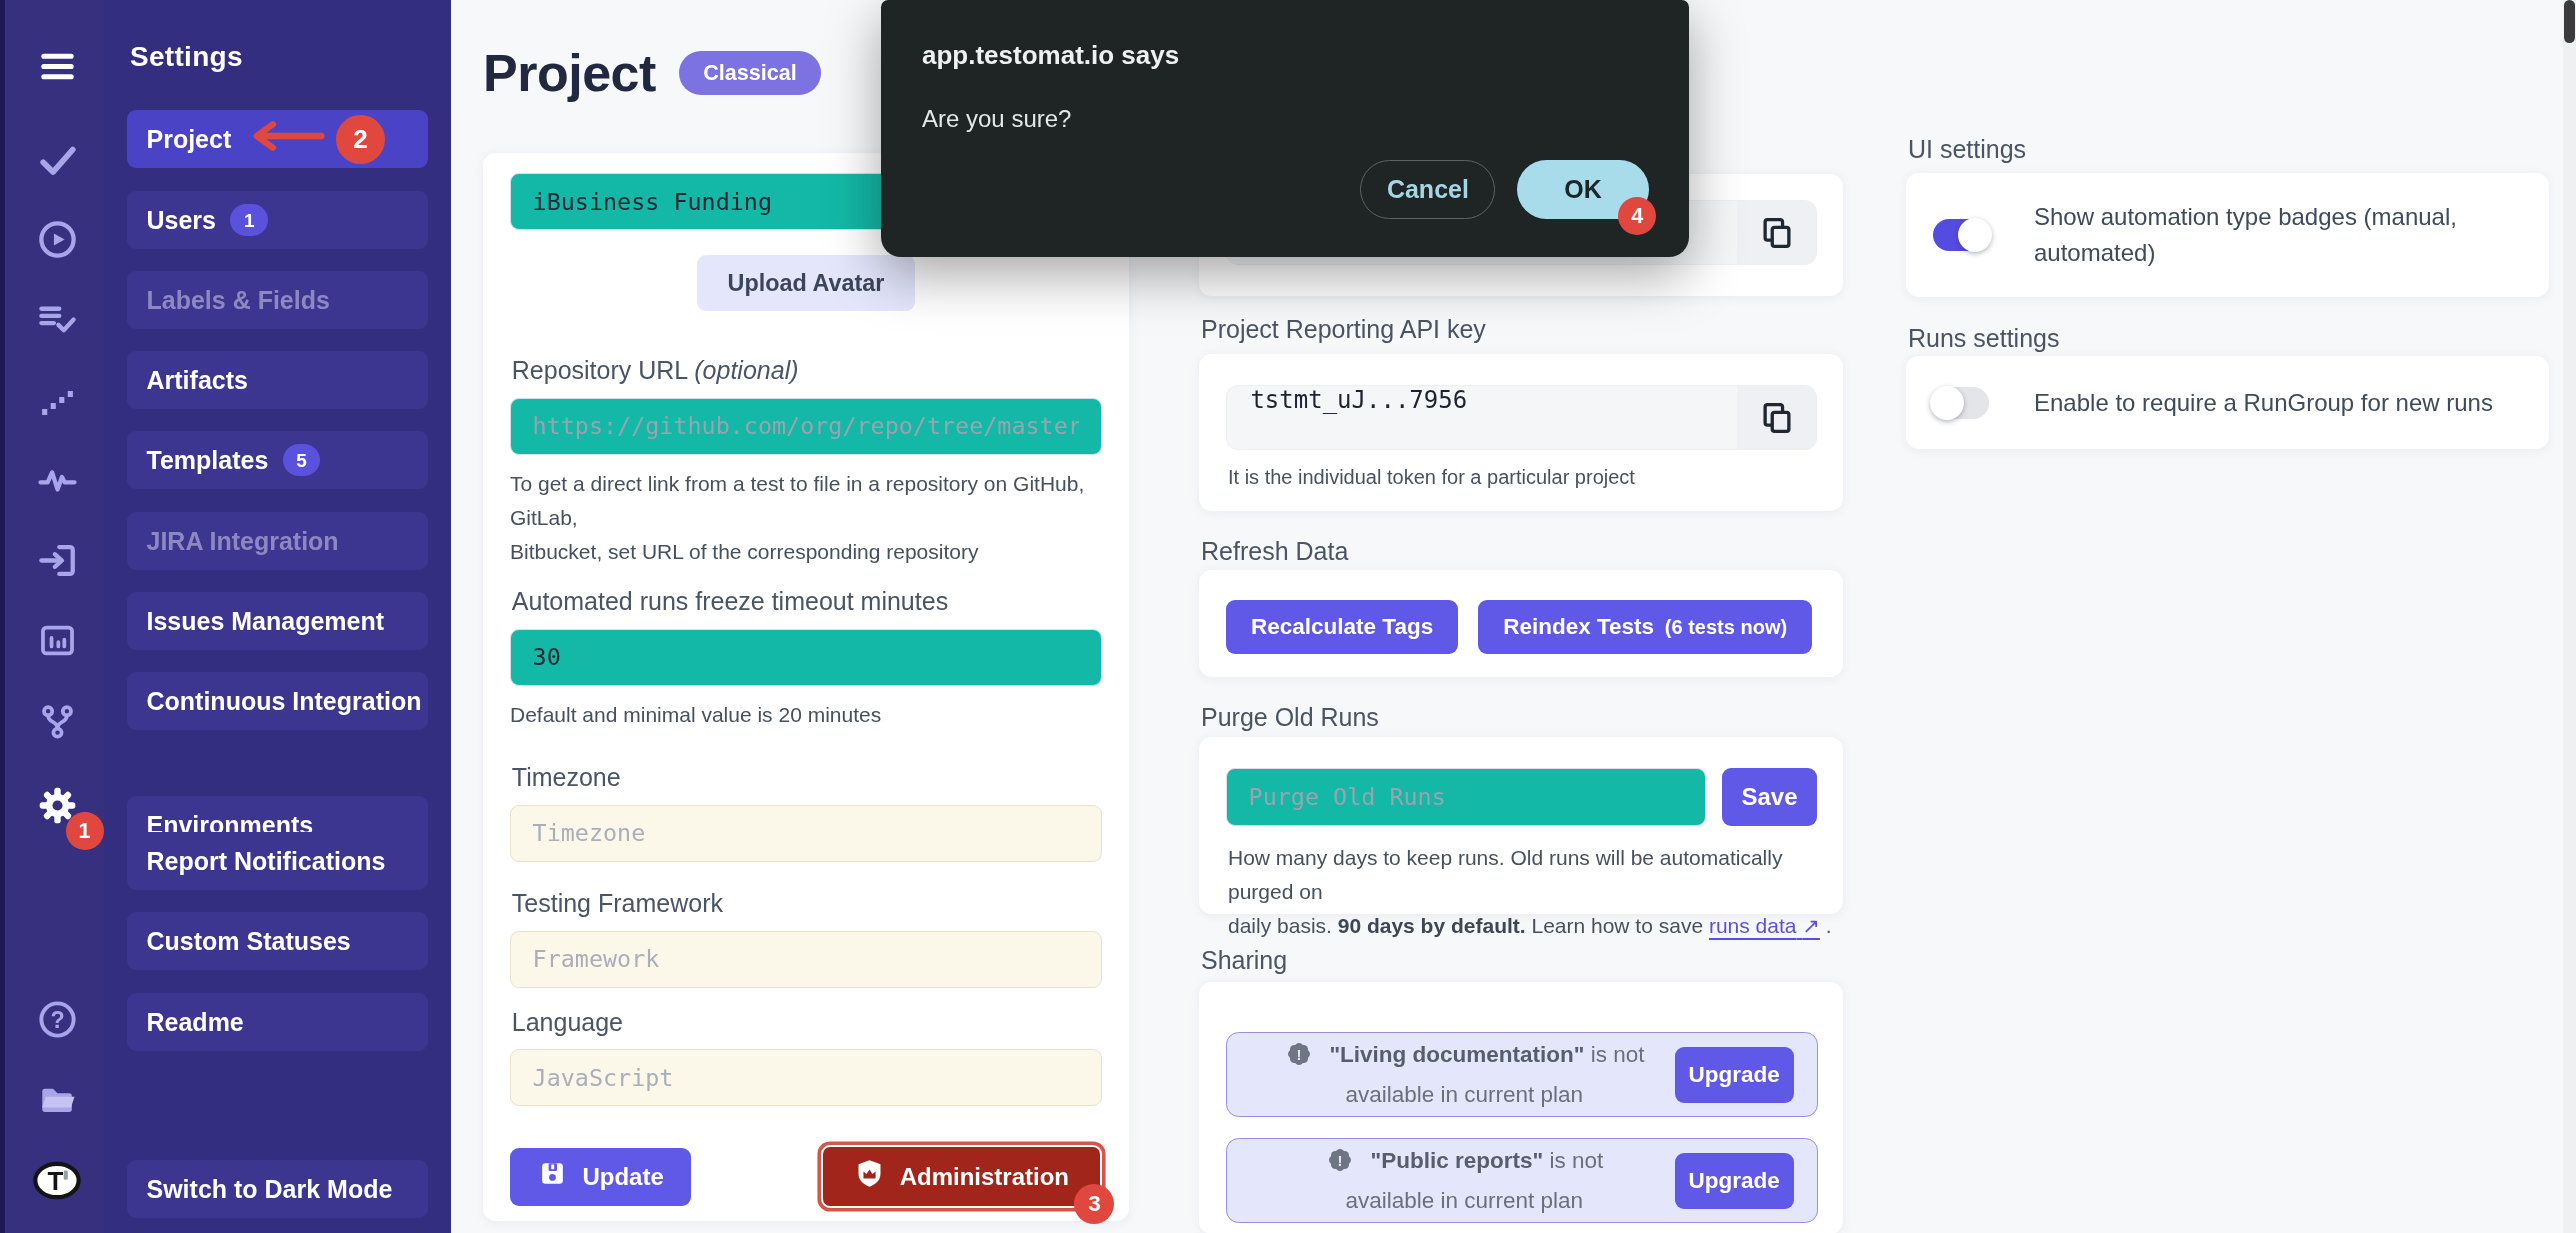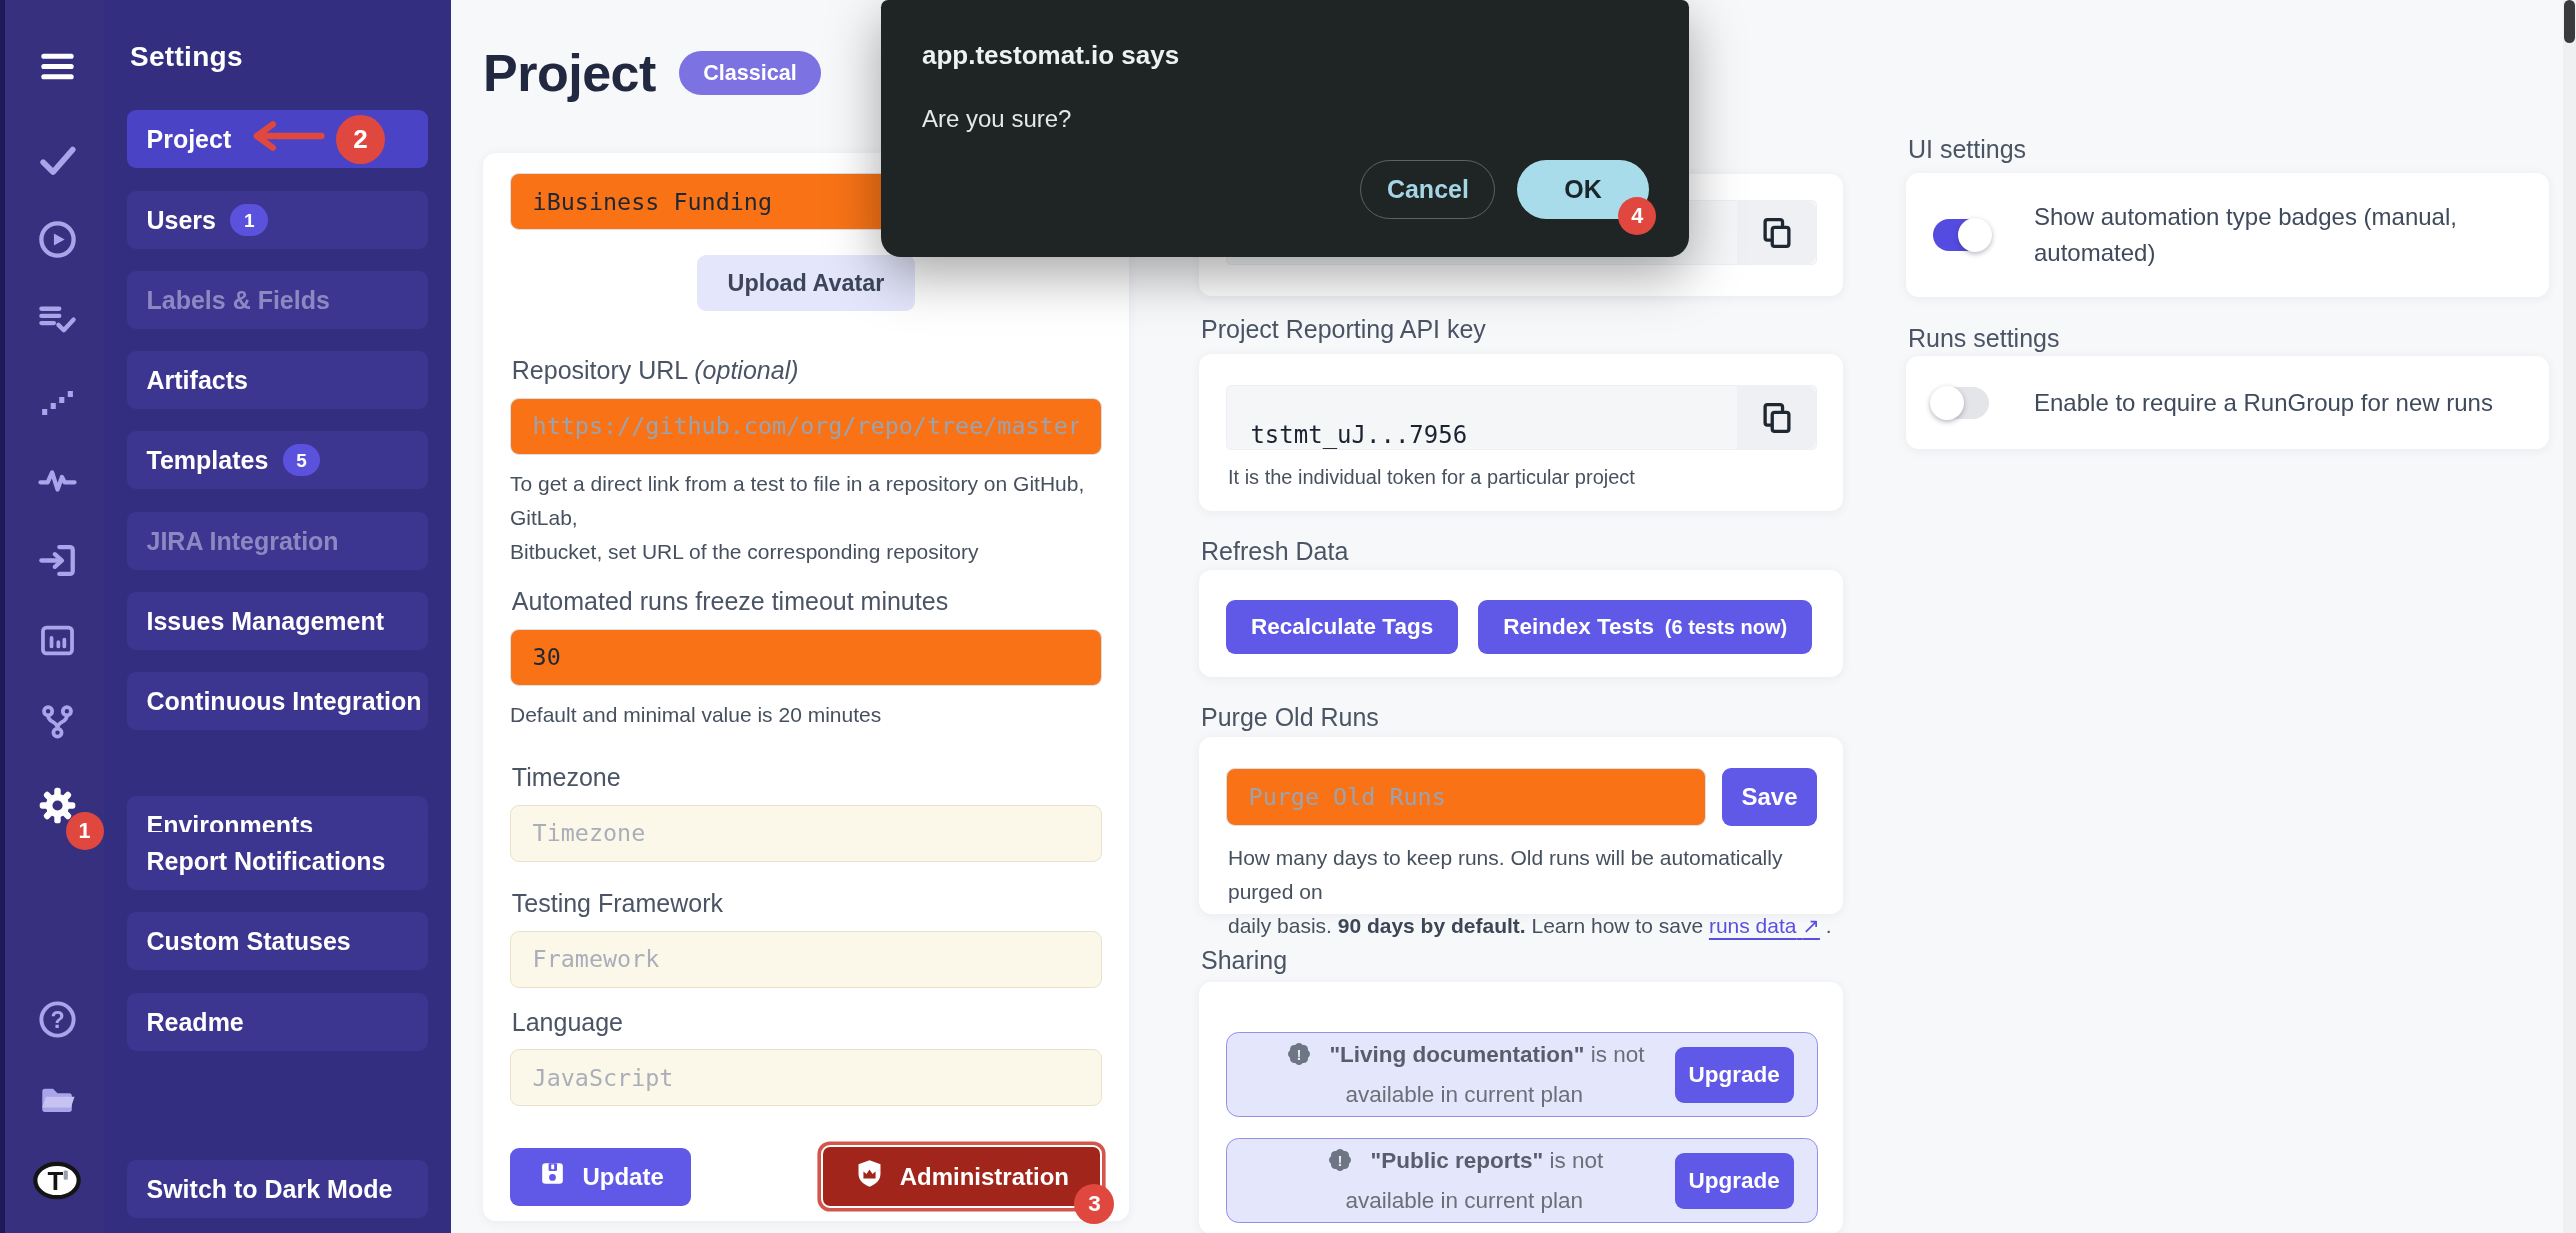--- a/index.html
+++ b/index.html
@@ -60,21 +60,21 @@
   .card {
     position:absolute; background:#fff; border-radius:12.6px;
     box-shadow:0 1.8px 10.8px rgba(25,30,60,0.06);
   }
   .section-label { position:absolute; font-size:25px; color:#4a5464; font-weight:500; }
   
   #left-card { left:483px; top:153px; width:646px; height:1068px; padding:20px 27px; }
   .f-label { font-size:25px; color:#4a5464; font-weight:500; margin:0 0 12.6px 1.8px; }
   .f-label .opt { font-style:italic; }
   .text-input {
-    width:100%; height:57px; border:1.8px solid #dadfe8; border-radius:9px; background:#f97316;
+    width:100%; height:57px; border:1.8px solid #dadfe8; border-radius:9px; background:#14b8a6;
     font-family:"DejaVu Sans Mono", monospace; font-size:23.4px; color:#1f2735;
     padding:0 21.6px; outline:none; display:block;
   }
   .text-input::placeholder { color:#9ba3b0; }
   .cream { background:#fcf8e9; border-color:#e9e2ca; }
   .cream::placeholder { color:#a9aeb9; }
   .help-text { font-size:21px; color:#46505f; line-height:34px; }
   .upload-row { text-align:center; margin:25px 0 45px 0; }
   .upload-btn {
     background:#e4e6fc; color:#3c455c; border:none; border-radius:9px;
@@ -94,22 +94,22 @@
   .btn-primary { background:#6059e8; height:58px; padding:0 27px; }
   .btn-admin {
     background:#a1251b; height:63px; padding:0 31px;
     border:2.7px solid #fff; box-shadow:0 0 0 3.6px #d2564a;
     position:relative;
   }
   .corner-badge { position:absolute; right:-14.4px; bottom:-18px; width:40px; height:40px; font-size:22.5px; }
   
   .copy-field {
     position:absolute; left:27px; right:26px; height:65px;
-    background:#f5f6f8; border:0.9px solid #edeff3; border-radius:5px;
-    display:flex; align-items:flex-end; overflow:hidden;
+    background:#f5f6f8; border:0.9px solid #edeff3; border-radius:12px;
+    display:flex; align-items:flex-start; overflow:hidden;
   }
   .copy-field .field-text {
     flex:1; padding:0 23.4px; font-family:"DejaVu Sans Mono", monospace;
     font-size:24px; color:#1c2330;
   }
   .copy-zone {
     width:79px; height:100%; background:#eef0f4; border-radius:0 9px 9px 0;
     display:flex; align-items:center; justify-content:center; cursor:pointer; border:none;
   }
   .mini-help { position:absolute; left:29px; font-size:20px; color:#48525f; }

